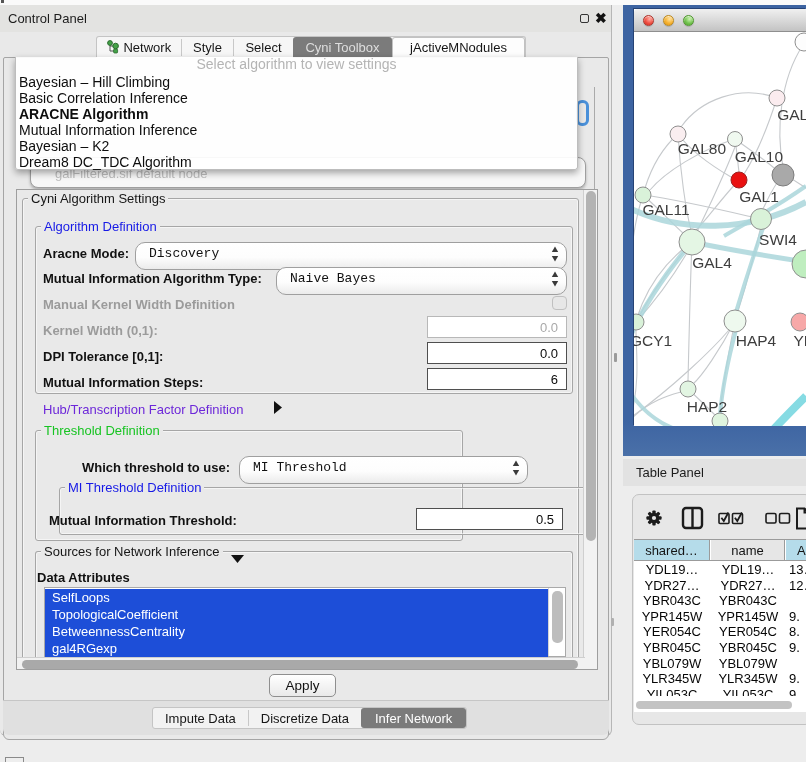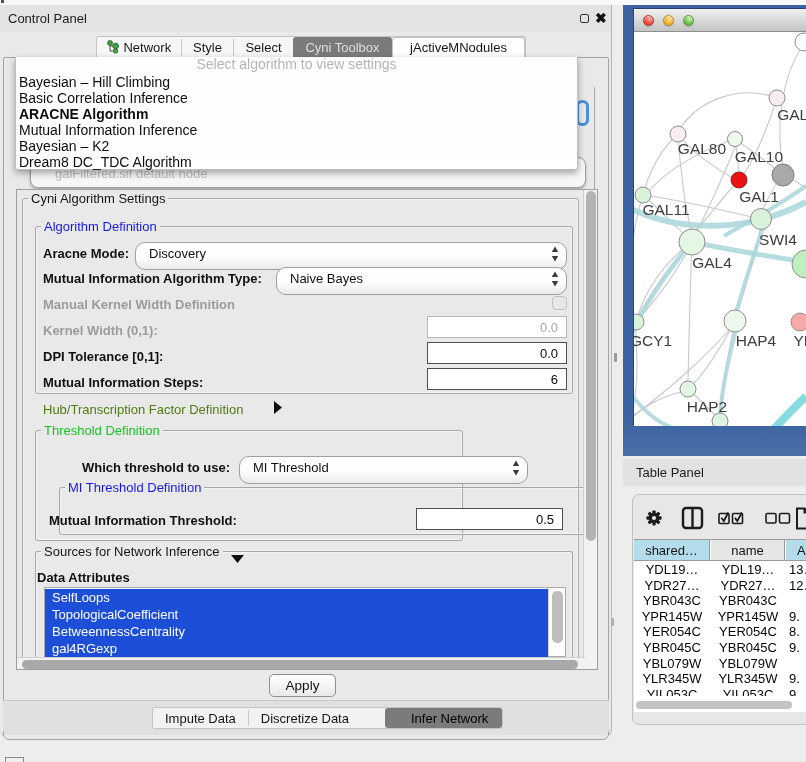--- a/index.html
+++ b/index.html
@@ -49,40 +49,40 @@
 .grp { position:absolute; border:1px solid #a6a6a6; border-radius:3px;
   box-shadow:inset 0 0 0 1px rgba(255,255,255,0.55); }
 .grp > .lbl { position:absolute; top:-8px; left:5px; background:#e9e9e9; padding:0 3px;
   font-size:13px; color:#161616; white-space:nowrap; }
 .blue { color:#1619e6 !important; }
 .green { color:#17c422 !important; }
 label.b { position:absolute; font-size:13px; font-weight:bold; color:#111; white-space:nowrap; }
 label.dis { color:#9b9b9b; }
 
 .combo { position:absolute; height:28px; background:linear-gradient(#ffffff,#fdfdfd 55%,#ebebeb);
-  border:1px solid #9f9f9f; border-radius:10px; font-size:13px; color:#111; }
+  border:1px solid #9f9f9f; border-radius:10px; font-size:13px; color:#111;font-family:Liberation Mono, monospace; }
 .combo .ctext { position:absolute; left:13px; top:3px; }
 .combo .arr { position:absolute; right:7px; top:2.5px; width:8px; height:16px; }
 
 .tf { position:absolute; height:22px; background:#fff; border:1px solid #4f4f4f;
   font-size:13px; color:#0a0a0a; text-align:right; padding:3px 8px 0 0; }
 .tf.dis { border:1px solid #b8b8b8; color:#a9a9a9; }
 
 #dalist { left:27px; top:397px; width:522px; height:70px; background:#fff; border:1px solid #a9a9a9; }
 #dasel { position:absolute; left:0; top:1px; width:503px; height:84px; background:#1d4ed8; }
 #dasel div { padding-left:7px; font-size:13px; color:#fff; height:17px; padding-top:0.5px;}
 
 #apply { left:269px; top:669px; width:67px; height:23px; background:linear-gradient(#ffffff,#e9e9e9);
   border:1px solid #8f8f8f; border-radius:5px; text-align:center; font-size:13.5px; color:#111; padding-top:3px; }
 
 #btabs { left:152px; top:702px; height:22px; display:flex; font-size:13px; color:#161616;
   background:#f2f2f2; border:1px solid #c4c4c4; border-radius:3px; }
 #btabs .tab { padding:3px 12px 0 12px; white-space:nowrap; }
 #btabs .sep { width:1px; background:#c8c8c8; margin:2px 0; }
-#btabs .dark { background:#7b7b7b; color:#000000; border-radius:3px; padding-left:26px; padding-right:14px;margin-left:24px; }
+#btabs .dark { background:#7b7b7b; color:#ffffff; border-radius:3px; padding-left:14px; padding-right:14px; }
 
 #netframe { left:623px; top:5px; width:183px; height:451px; background:linear-gradient(#3d64a2,#3d64a2 92%,#4a70a8); }
 #netwin { left:11px; top:4px; width:172px; height:417px; background:#fff; box-shadow:-1px -1px 0 rgba(20,40,80,0.55); }
 #nettitle { position:absolute; left:0; top:0; width:172px; height:23px;
   background:linear-gradient(#f0f0f0,#dcdcdc 45%,#c3c3c3); border-bottom:1px solid #8f8f8f; border-radius:4px 0 0 0; }
 .tl { position:absolute; top:6px; width:11px; height:11px; border-radius:50%; box-shadow:inset 0 1px 1px rgba(255,255,255,0.7), 0 0.5px 1px rgba(0,0,0,0.3); }
 
 #tpheader { left:623px; top:459px; width:183px; height:27px; background:#e2e2e2; }
 #tpheader .t { position:absolute; left:13px; top:6px; font-size:13px; color:#1c1c1c; }
 #tpanel { left:632px; top:494px; width:180px; height:231px; background:#e7e7e7;
@@ -159,21 +159,21 @@
 
     <label class="b dis" style="left:26px;top:133px;">Kernel Width (0,1):</label>
     <div class="tf dis" style="left:410px;top:126px;width:140px;">0.0</div>
 
     <label class="b" style="left:26px;top:159px;">DPI Tolerance [0,1]:</label>
     <div class="tf" style="left:410px;top:152px;width:140px;">0.0</div>
 
     <label class="b" style="left:26px;top:185px;">Mutual Information Steps:</label>
     <div class="tf" style="left:410px;top:178px;width:140px;">6</div>
 
-    <div style="position:absolute;left:26px;top:212px;font-size:13px;color:#4d7c0f;">Hub/Transcription Factor Definition</div>
+    <div style="position:absolute;left:26px;top:212px;font-size:13px;color:#6d28d9;">Hub/Transcription Factor Definition</div>
     <svg style="position:absolute;left:256px;top:211px;" width="10" height="13" viewBox="0 0 10 13">
         <path d="M1,0 L9,6.5 L1,13 Z" fill="#111"></path>
       </svg>
 
     <div class="grp" style="left:18px;top:240px;width:428px;height:111px;">
         <span class="lbl green">Threshold Definition</span>
       </div>
     <label class="b" style="left:65px;top:270px;">Which threshold to use:</label>
     <div class="combo" style="left:222px;top:266px;width:289px;">
         <span class="ctext">MI Threshold</span>

